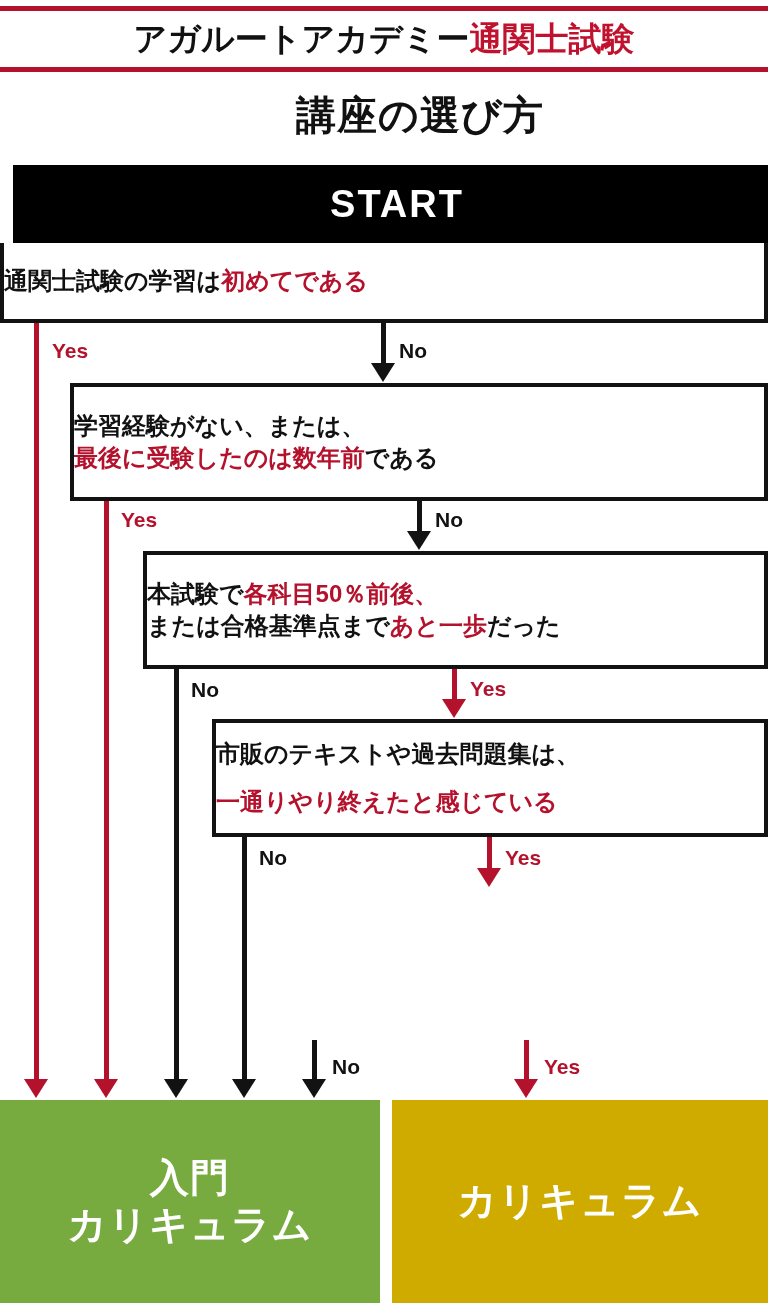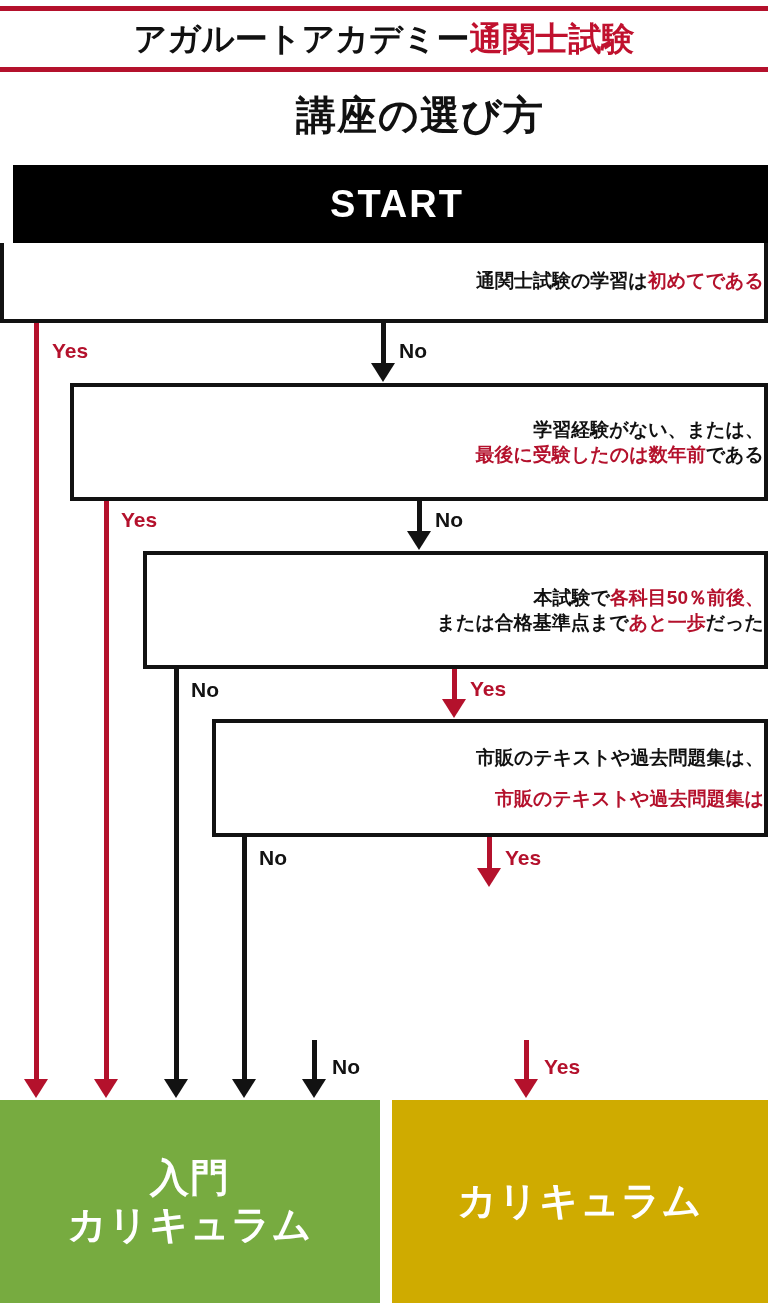--- a/index.html
+++ b/index.html
@@ -35,31 +35,31 @@
     display: flex; align-items: center; justify-content: center;
     font-size: 38px; font-weight: bold; letter-spacing: 2px; margin-left: 13px;
   }
 
   
   .qbox {
     position: absolute;
     border: 4px solid #121212;
     background: #ffffff;
     display: flex; flex-direction: column;
-    align-items: flex-end; justify-content: center;
+    align-items: flex-start; justify-content: center;
     text-align: center;
-    font-size: 19px; font-weight: bold; line-height: 1.32;
+    font-size: 24px; font-weight: bold; line-height: 1.32;
     color: #111111;
   }
   .qbox .line { white-space: nowrap; }
   .qbox .red { color: #b4112c; }
 
   #q1 { left: 0;   top: 243px; width: 768px; height: 80px; border-top: none; }
   #q2 { left: 70px;  top: 383px; width: 698px; height: 118px; }
-  #q3 { left: 143px; top: 551px; width: 625px; height: 118px; padding-left: 32px; }
+  #q3 { left: 143px; top: 551px; width: 625px; height: 118px; }
   #q4 { left: 212px; top: 719px; width: 556px; height: 118px; gap: 16px; }
   #q5 { left: 283px; top: 888px; width: 485px; height: 152px; }
 
   
   .vline { position: absolute; width: 5px; }
   .vline.black { background: #121212; }
   .vline.red   { background: #b4112c; }
 
   .arrowhead { position: absolute; width: 0; height: 0; border-left: 12px solid transparent; border-right: 12px solid transparent; }
   .arrowhead.black { border-top: 19px solid #121212; }
@@ -118,21 +118,21 @@
     <div class="line">
       <span>または合格基準点まで</span><span class="red">あと一歩</span><span>だった</span>
     </div>
   </div>
 
   <div class="qbox" id="q4">
     <div class="line">
       <span>市販のテキストや過去問題集は、</span>
     </div>
     <div class="line">
-      <span class="red">市販のテキストや過去問題集は</span>
+      <span class="red">一通りやり終えたと感じている</span>
     </div>
   </div>
 
 
   <div class="vline red" style="left:34px; top:323px; height:758px;"></div>
   <div class="arrowhead red" style="left:24px; top:1079px;"></div>
   <div class="edge-label red" style="left:52px; top:339px;">Yes</div>
 
   <div class="vline red" style="left:104px; top:501px; height:580px;"></div>
   <div class="arrowhead red" style="left:94px; top:1079px;"></div>

